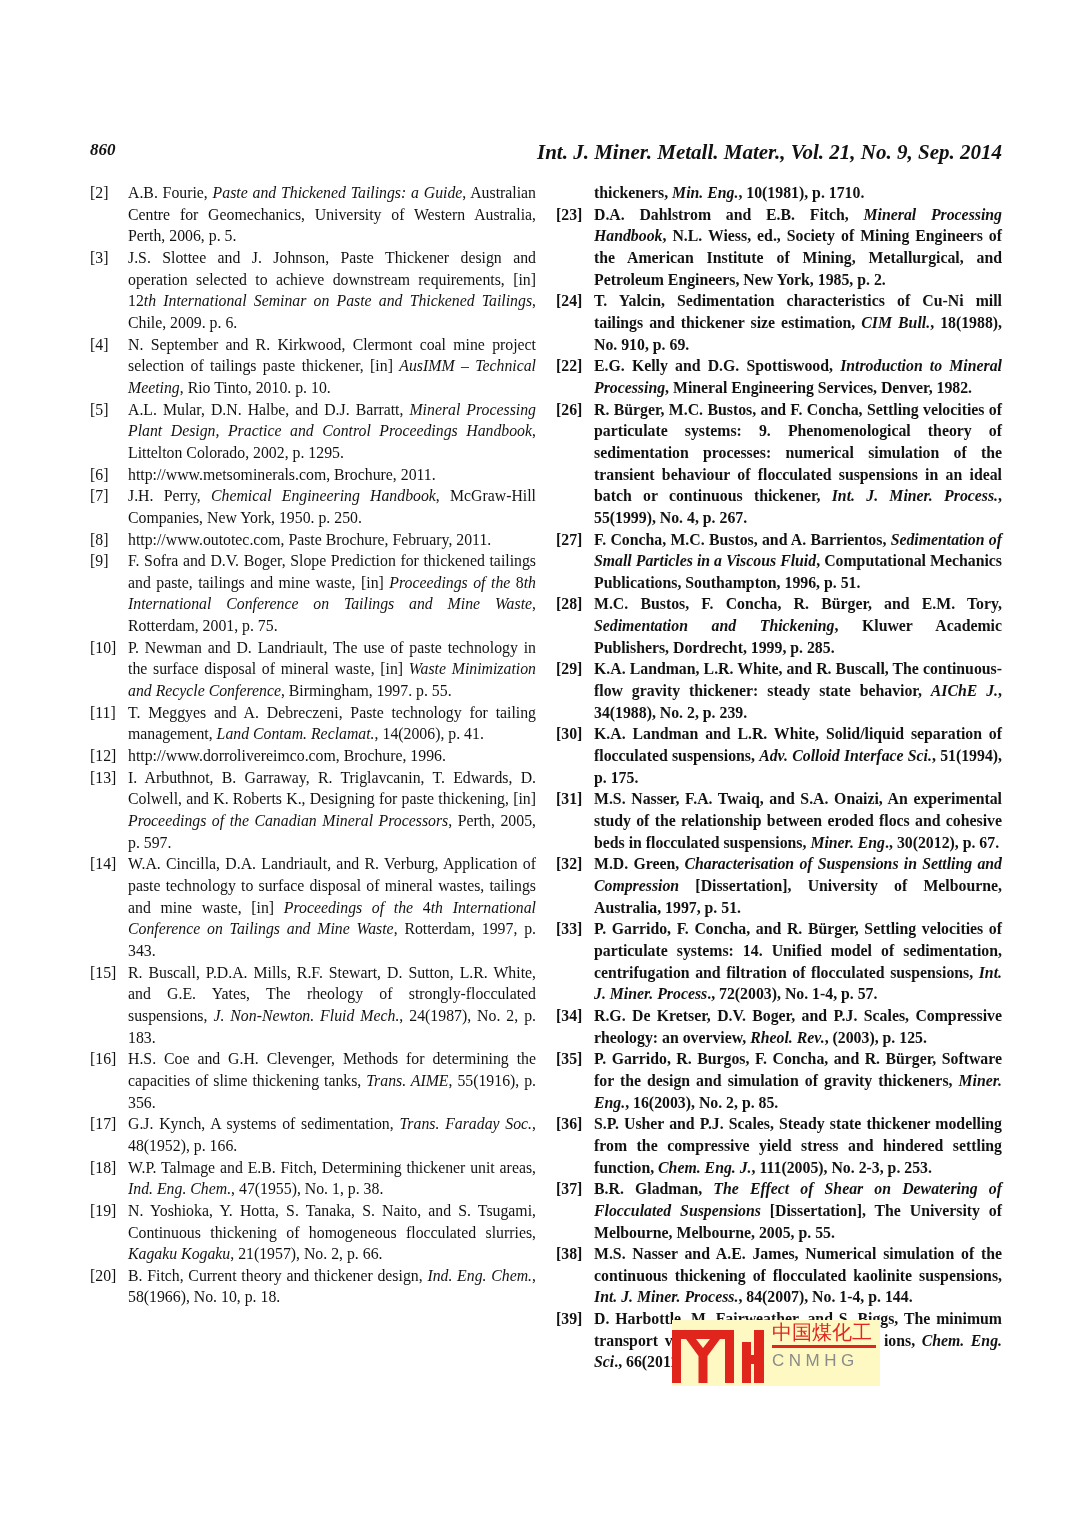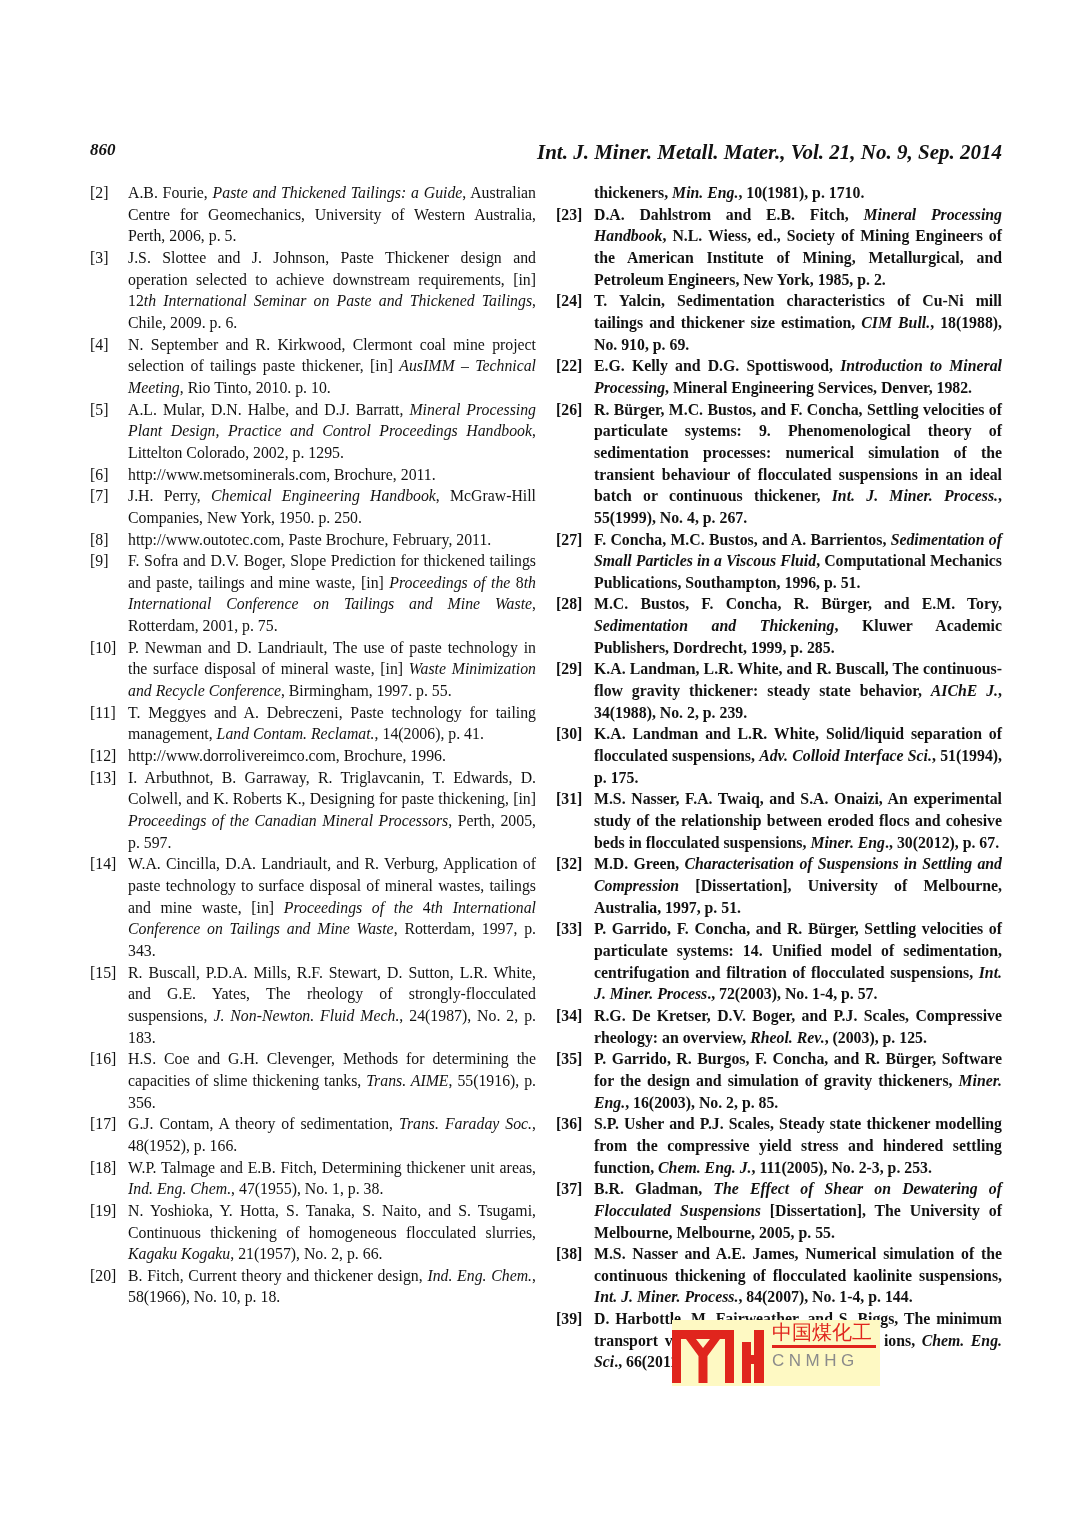--- a/index.html
+++ b/index.html
@@ -67,21 +67,21 @@
       <div class="ref"><span class="ref-label">[7]</span><span class="ref-text"><span>J.H. Perry, </span><em>Chemical Engineering Handbook</em><span>, McGraw-Hill Companies, New York, 1950. p. 250.</span></span></div>
       <div class="ref"><span class="ref-label">[8]</span><span class="ref-text"><span>http://www.outotec.com, Paste Brochure, February, 2011.</span></span></div>
       <div class="ref"><span class="ref-label">[9]</span><span class="ref-text"><span>F. Sofra and D.V. Boger, Slope Prediction for thickened tailings and paste, tailings and mine waste, [in] </span><em>Proceedings of the </em><span>8</span><em>th International Conference on Tailings and Mine Waste</em><span>, Rotterdam, 2001, p. 75.</span></span></div>
       <div class="ref"><span class="ref-label">[10]</span><span class="ref-text"><span>P. Newman and D. Landriault, The use of paste technology in the surface disposal of mineral waste, [in] </span><em>Waste Minimization and Recycle Conference</em><span>, Birmingham, 1997. p. 55.</span></span></div>
       <div class="ref"><span class="ref-label">[11]</span><span class="ref-text"><span>T. Meggyes and A. Debreczeni, Paste technology for tailing management, </span><em>Land Contam. Reclamat.</em><span>, 14(2006), p. 41.</span></span></div>
       <div class="ref"><span class="ref-label">[12]</span><span class="ref-text"><span>http://www.dorrolivereimco.com, Brochure, 1996.</span></span></div>
       <div class="ref"><span class="ref-label">[13]</span><span class="ref-text"><span>I. Arbuthnot, B. Garraway, R. Triglavcanin, T. Edwards, D. Colwell, and K. Roberts K., Designing for paste thickening, [in] </span><em>Proceedings of the Canadian Mineral Processors</em><span>, Perth, 2005, p. 597.</span></span></div>
       <div class="ref"><span class="ref-label">[14]</span><span class="ref-text"><span>W.A. Cincilla, D.A. Landriault, and R. Verburg, Application of paste technology to surface disposal of mineral wastes, tailings and mine waste, [in] </span><em>Proceedings of the </em><span>4</span><em>th International Conference on Tailings and Mine Waste</em><span>, Rotterdam, 1997, p. 343.</span></span></div>
       <div class="ref"><span class="ref-label">[15]</span><span class="ref-text"><span>R. Buscall, P.D.A. Mills, R.F. Stewart, D. Sutton, L.R. White, and G.E. Yates, The rheology of strongly-flocculated suspensions, </span><em>J. Non-Newton. Fluid Mech.</em><span>, 24(1987), No. 2, p. 183.</span></span></div>
       <div class="ref"><span class="ref-label">[16]</span><span class="ref-text"><span>H.S. Coe and G.H. Clevenger, Methods for determining the capacities of slime thickening tanks, </span><em>Trans. AIME</em><span>, 55(1916), p. 356.</span></span></div>
-      <div class="ref"><span class="ref-label">[17]</span><span class="ref-text"><span>G.J. Contam, A theory of sedimentation, </span><em>Trans. Faraday Soc.</em><span>, 48(1952), p. 166.</span></span></div>
+      <div class="ref"><span class="ref-label">[17]</span><span class="ref-text"><span>G.J. Kynch, A systems of sedimentation, </span><em>Trans. Faraday Soc.</em><span>, 48(1952), p. 166.</span></span></div>
       <div class="ref"><span class="ref-label">[18]</span><span class="ref-text"><span>W.P. Talmage and E.B. Fitch, Determining thickener unit areas, </span><em>Ind. Eng. Chem.</em><span>, 47(1955), No. 1, p. 38.</span></span></div>
       <div class="ref"><span class="ref-label">[19]</span><span class="ref-text"><span>N. Yoshioka, Y. Hotta, S. Tanaka, S. Naito, and S. Tsugami, Continuous thickening of homogeneous flocculated slurries, </span><em>Kagaku Kogaku</em><span>, 21(1957), No. 2, p. 66.</span></span></div>
       <div class="ref"><span class="ref-label">[20]</span><span class="ref-text"><span>B. Fitch, Current theory and thickener design, </span><em>Ind. Eng. Chem.</em><span>, 58(1966), No. 10, p. 18.</span></span></div>
     </div>
   <div class="col" id="col-right">
       <div class="ref"><span class="ref-text"><span>thickeners, </span><em>Min. Eng.</em><span>, 10(1981), p. 1710.</span></span></div>
       <div class="ref"><span class="ref-label">[23]</span><span class="ref-text"><span>D.A. Dahlstrom and E.B. Fitch, </span><em>Mineral Processing Handbook</em><span>, N.L. Wiess, ed., Society of Mining Engineers of the American Institute of Mining, Metallurgical, and Petroleum Engineers, New York, 1985, p. 2.</span></span></div>
       <div class="ref"><span class="ref-label">[24]</span><span class="ref-text"><span>T. Yalcin, Sedimentation characteristics of Cu-Ni mill tailings and thickener size estimation, </span><em>CIM Bull.</em><span>, 18(1988), No. 910, p. 69.</span></span></div>
       <div class="ref"><span class="ref-label">[22]</span><span class="ref-text"><span>E.G. Kelly and D.G. Spottiswood, </span><em>Introduction to Mineral Processing</em><span>, Mineral Engineering Services, Denver, 1982.</span></span></div>
       <div class="ref"><span class="ref-label">[26]</span><span class="ref-text"><span>R. Bürger, M.C. Bustos, and F. Concha, Settling velocities of particulate systems: 9. Phenomenological theory of sedimentation processes: numerical simulation of the transient behaviour of flocculated suspensions in an ideal batch or continuous thickener, </span><em>Int. J. Miner. Process.</em><span>, 55(1999), No. 4, p. 267.</span></span></div>

